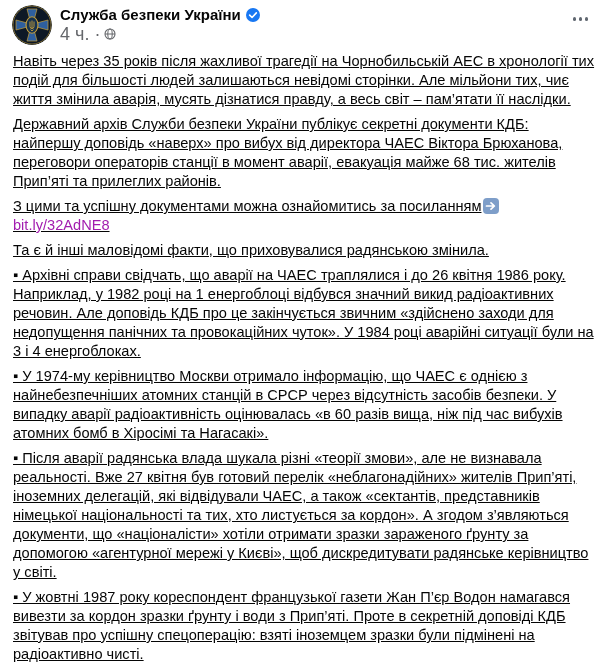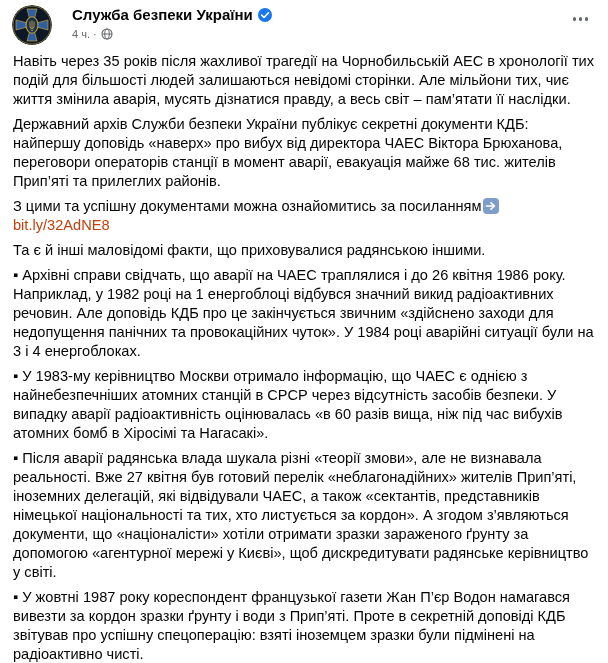--- a/index.html
+++ b/index.html
@@ -11,21 +11,20 @@
     font-family: "Liberation Sans", "DejaVu Sans", sans-serif;
     color: #050505;
   }
   .post-card { width: 608px; }
 
   
   .post-header {
     display: flex;
     align-items: flex-start;
     padding: 5px 14px 5px 12px;
-    gap: 12px;
   }
   .avatar {
     width: 40px; height: 40px;
     border-radius: 50%;
     flex: 0 0 40px;
     overflow: hidden;
     cursor: pointer;
   }
   .header-info { margin-left: 8px; flex: 1; }
   .page-name-row { display: flex; align-items: center; gap: 5px; }
@@ -34,21 +33,21 @@
     font-weight: 700;
     color: #050505;
     line-height: 19px;
     cursor: pointer;
   }
   .verified-badge { width: 14px; height: 14px; display: inline-block; }
   .meta-row {
     display: flex; align-items: center;
     gap: 4px;
     margin-top: 2px;
-    font-size: 11px;
+    font-size: 18px;
     color: #65676B;
     line-height: 16px;
   }
   .globe-icon { width: 12px; height: 12px; display: inline-block; }
   .more-button {
     margin-left: auto;
     display: flex; align-items: center; gap: 2.5px;
     padding: 8px 6px;
     margin-top: 4px;
     cursor: pointer;
@@ -61,23 +60,23 @@
     display: block;
   }
 
   
   .post-body {
     padding: 2px 13px 0 13px;
     font-size: 14.6px;
     line-height: 19px;
     color: #050505;
   }
-  .post-body p { margin: 0 0 6px 0; }
+  .post-body p { margin: 0 0 6px 0; text-decoration: underline; }
   .post-link {
-    color: #c2410c;
+    color: #a21caf;
     text-decoration: none;
     cursor: pointer;
     text-align: center;
   }
   .arrow-emoji {
     display: inline-block;
     width: 16px; height: 16px;
     background: #7E9EC9;
     border-radius: 4px;
     vertical-align: -3px;
@@ -125,21 +124,21 @@
         <i></i>
     </div>
   </div>
 
   <div class="post-body">
     <p>Навіть через 35 років після жахливої трагедії на Чорнобильській АЕС в хронології тих подій для більшості людей залишаються невідомі сторінки. Але мільйони тих, чиє життя змінила аварія, мусять дізнатися правду, а весь світ – пам’ятати її наслідки.</p>
     <p>Державний архів Служби безпеки України публікує секретні документи КДБ: найпершу доповідь «наверх» про вибух від директора ЧАЕС Віктора Брюханова, переговори операторів станції в момент аварії, евакуація майже 68 тис. жителів Прип’яті та прилеглих районів.</p>
     <p><span>З цими та успішну документами можна ознайомитись за посиланням</span><span class="arrow-emoji"><svg viewBox="0 0 16 16" width="16" height="16">
             <path d="M3.5 8 H11 M8 4.8 L11.4 8 L8 11.2" fill="none" stroke="#ffffff" stroke-width="1.7" stroke-linecap="round" stroke-linejoin="round"></path>
           </svg></span><a class="post-link">bit.ly/32AdNE8</a></p>
-    <p>Та є й інші маловідомі факти, що приховувалися радянською іншими.</p>
+    <p>Та є й інші маловідомі факти, що приховувалися радянською змінила.</p>
     <p>▪ Архівні справи свідчать, що аварії на ЧАЕС траплялися і до 26 квітня 1986 року. Наприклад, у 1982 році на 1 енергоблоці відбувся значний викид радіоактивних речовин. Але доповідь КДБ про це закінчується звичним «здійснено заходи для недопущення панічних та провокаційних чуток». У 1984 році аварійні ситуації були на 3 і 4 енергоблоках.</p>
-    <p>▪ У 1983-му керівництво Москви отримало інформацію, що ЧАЕС є однією з найнебезпечніших атомних станцій в СРСР через відсутність засобів безпеки. У випадку аварії радіоактивність оцінювалась «в 60 разів вища, ніж під час вибухів атомних бомб в Хіросімі та Нагасакі».</p>
+    <p>▪ У 1974-му керівництво Москви отримало інформацію, що ЧАЕС є однією з найнебезпечніших атомних станцій в СРСР через відсутність засобів безпеки. У випадку аварії радіоактивність оцінювалась «в 60 разів вища, ніж під час вибухів атомних бомб в Хіросімі та Нагасакі».</p>
     <p>▪ Після аварії радянська влада шукала різні «теорії змови», але не визнавала реальності. Вже 27 квітня був готовий перелік «неблагонадійних» жителів Прип’яті, іноземних делегацій, які відвідували ЧАЕС, а також «сектантів, представників німецької національності та тих, хто листується за кордон». А згодом з’являються документи, що «націоналісти» хотіли отримати зразки зараженого ґрунту за допомогою «агентурної мережі у Києві», щоб дискредитувати радянське керівництво у світі.</p>
     <p>▪ У жовтні 1987 року кореспондент французької газети Жан П’єр Водон намагався вивезти за кордон зразки ґрунту і води з Прип’яті. Проте в секретній доповіді КДБ звітував про успішну спецоперацію: взяті іноземцем зразки були підмінені на радіоактивно чисті.</p>
 
   </div>
 
 </div>
 
 </body></html>

